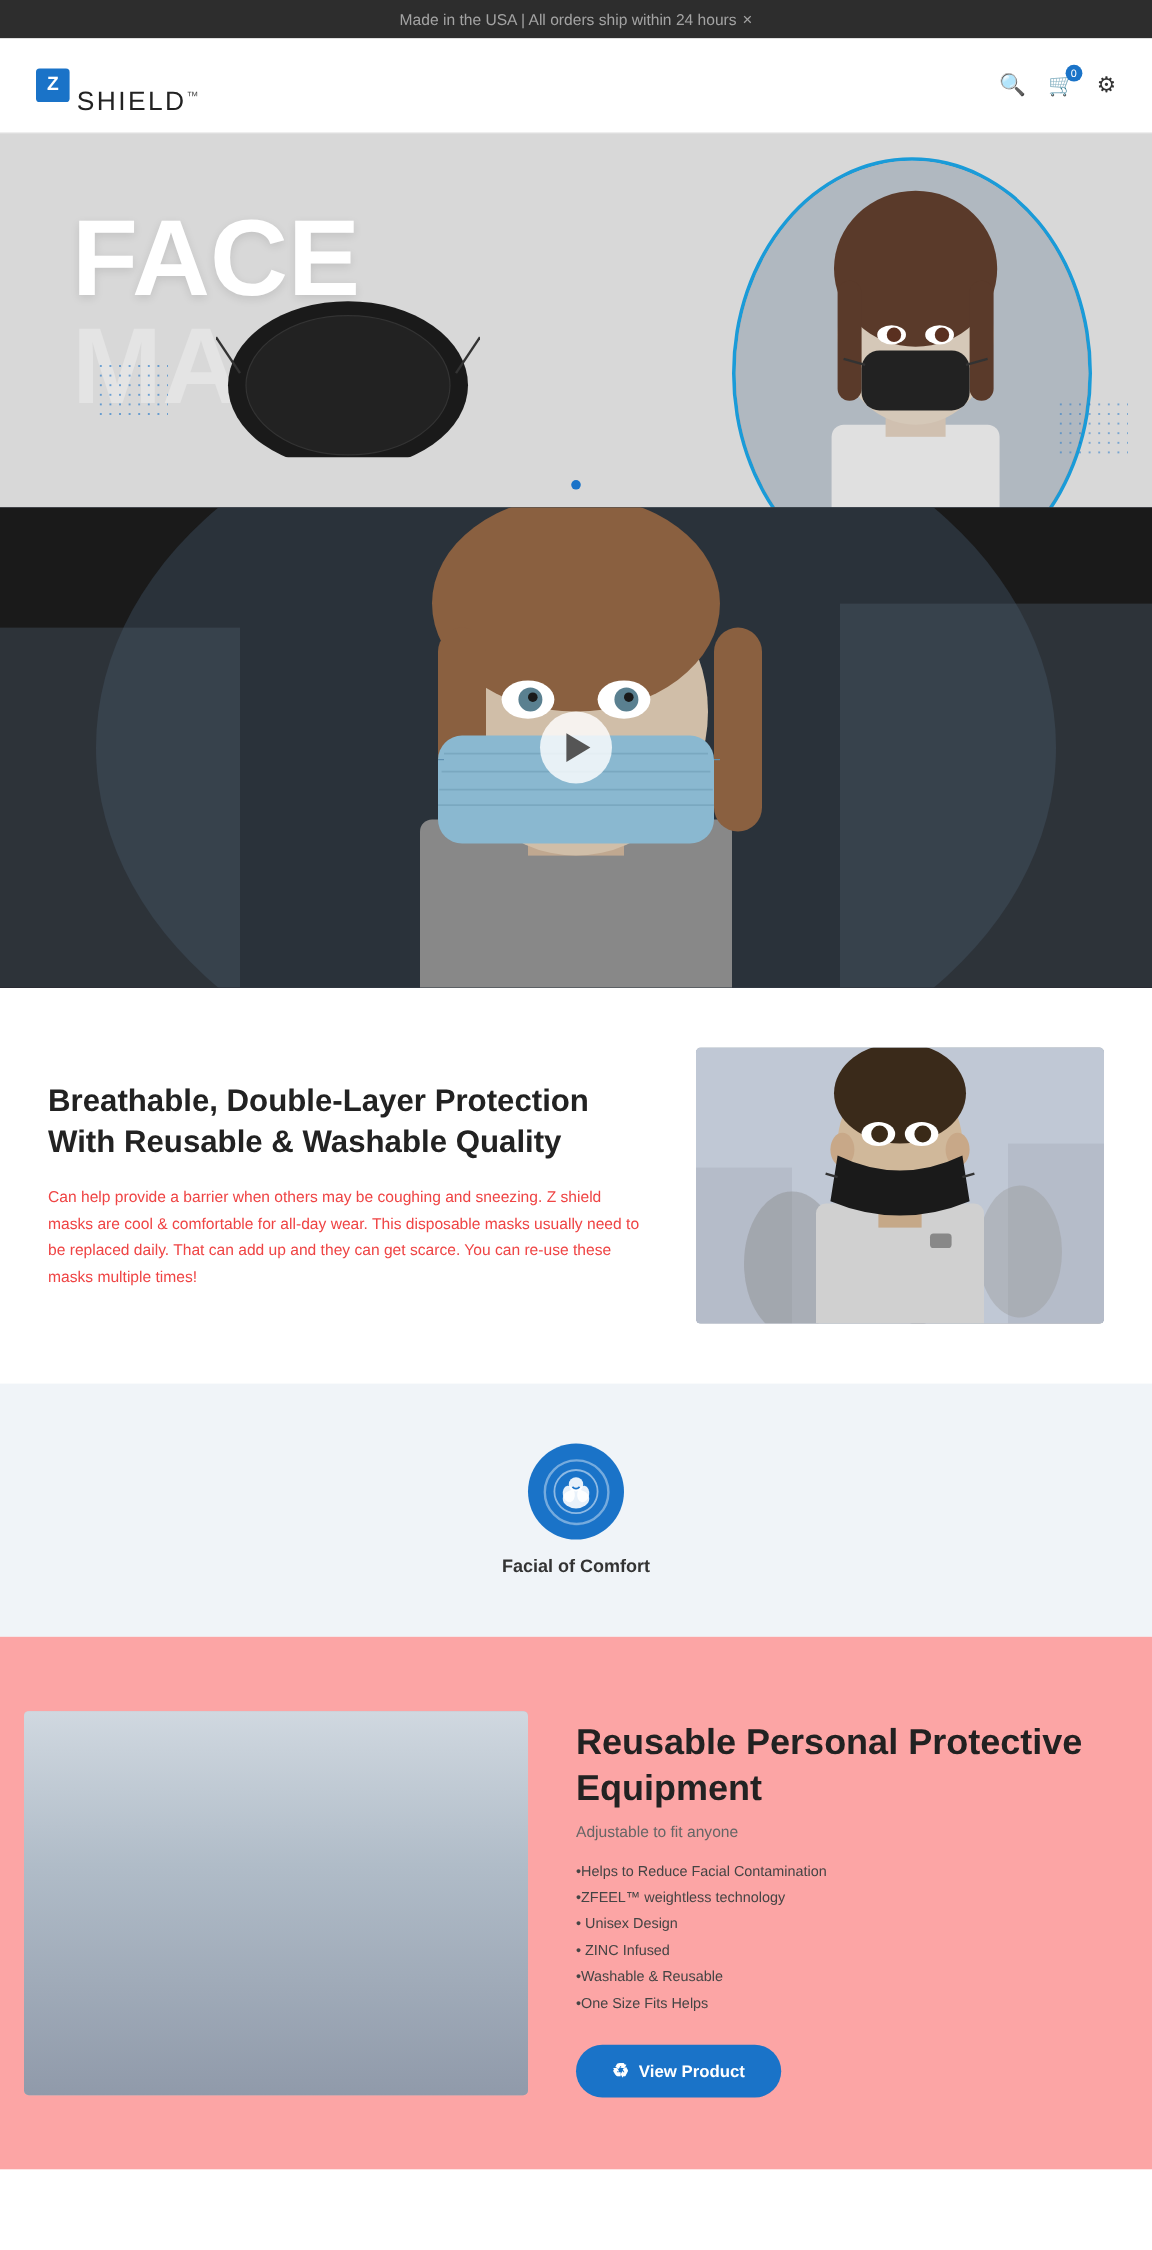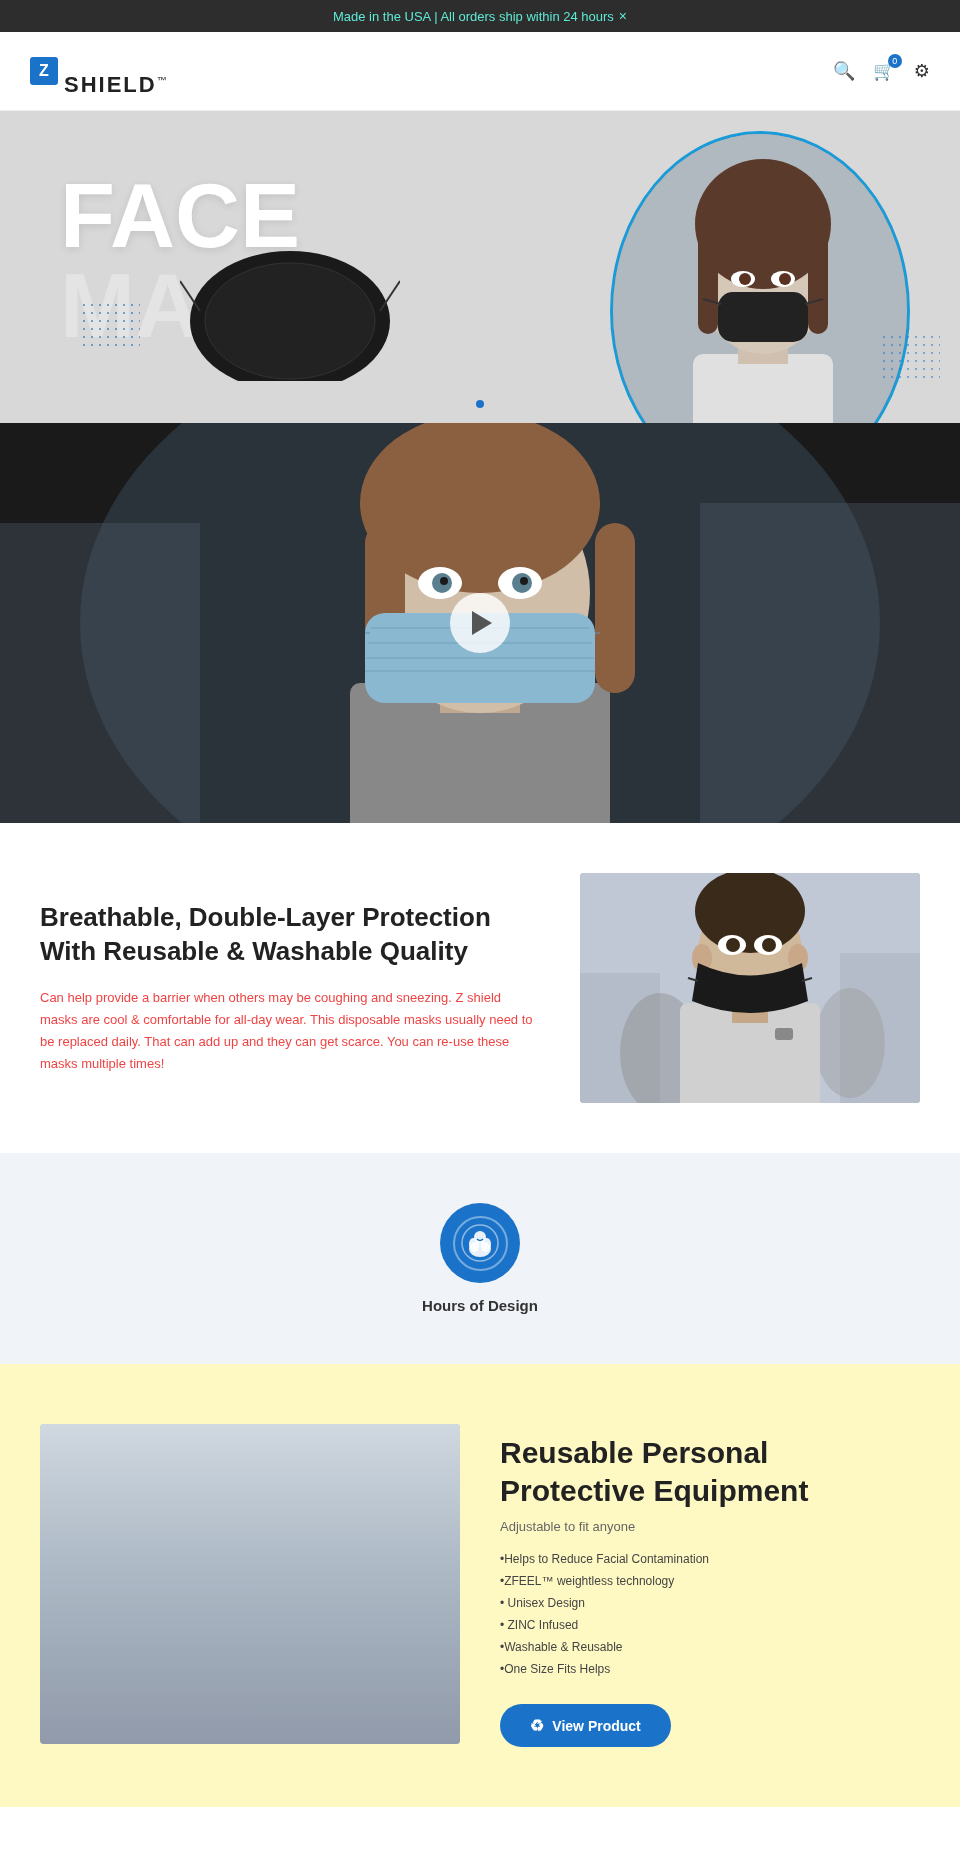--- a/index.html
+++ b/index.html
@@ -1,21 +1,21 @@
 <!DOCTYPE html>
 <html><head>
   <meta charset="utf-8">
   <style>
     * { margin: 0; padding: 0; box-sizing: border-box; }
     body { font-family: Arial, sans-serif; background: #fff; width: 960px; }
 
     
     .announcement-bar {
       background: #2d2d2d;
-      color: #5eead4;
+      color: #a3a3a3;
       text-align: center;
       padding: 8px 20px;
       font-size: 13px;
       display: flex;
       align-items: center;
       justify-content: center;
       gap: 5px;
     }
     .announcement-bar .close-x {
       cursor: pointer;
@@ -43,21 +43,21 @@
       font-size: 16px;
       width: 28px;
       height: 28px;
       display: flex;
       align-items: center;
       justify-content: center;
       border-radius: 3px;
     }
     .logo-text {
       font-size: 22px;
-      font-weight: 700;
+      font-weight: 400;
       letter-spacing: 2px;
       color: #222;
       margin-top: 28px;
     }
     .logo-tm {
       font-size: 10px;
       vertical-align: super;
       color: #555;
     }
     .header-icons {
@@ -281,25 +281,25 @@
       font-size: 22px;
     }
     .benefit-label {
       font-size: 15px;
       font-weight: 600;
       color: #333;
     }
 
     
     .ppe-section {
-      padding: 60px 40px;
-      display: flex;
-      align-items: flex-start;
+      padding: 60px 20px;
+      display: flex;
+      align-items: center;
       gap: 40px;
-      background: #fef9c3;
+      background: #fca5a5;
     }
     .ppe-image-col {
       flex: 0 0 420px;
       height: 320px;
       background: linear-gradient(135deg, #c5cdd5 0%, #a5b0bc 100%);
       border-radius: 4px;
       display: flex;
       align-items: center;
       justify-content: center;
     }
@@ -521,21 +521,21 @@
           <circle cx="20" cy="20" r="18" fill="none" stroke="rgba(255,255,255,0.5)" stroke-width="1.5"></circle>
           <ellipse cx="20" cy="26" rx="11" ry="8" fill="rgba(255,255,255,0.9)"></ellipse>
           <ellipse cx="14" cy="22" rx="5" ry="7" fill="rgba(255,255,255,0.9)" transform="rotate(-10,14,22)"></ellipse>
           <ellipse cx="26" cy="22" rx="5" ry="7" fill="rgba(255,255,255,0.9)" transform="rotate(10,26,22)"></ellipse>
 
           <circle cx="20" cy="14" r="6" fill="rgba(255,255,255,0.9)"></circle>
           <path d="M17 16 Q20 19 23 16" fill="none" stroke="#1a73c8" stroke-width="1.5"></path>
         </svg>
       </div>
     </div>
-    <span class="benefit-label">Hours of Design</span>
+    <span class="benefit-label">Facial of Comfort</span>
   </div>
 </div>
 
 <div class="ppe-section">
   <div class="ppe-image-col">
     <div class="ppe-image-placeholder"></div>
   </div>
   <div class="ppe-text-col">
     <div class="ppe-title">Reusable Personal Protective Equipment</div>
     <div class="ppe-subtitle">Adjustable to fit anyone</div>

